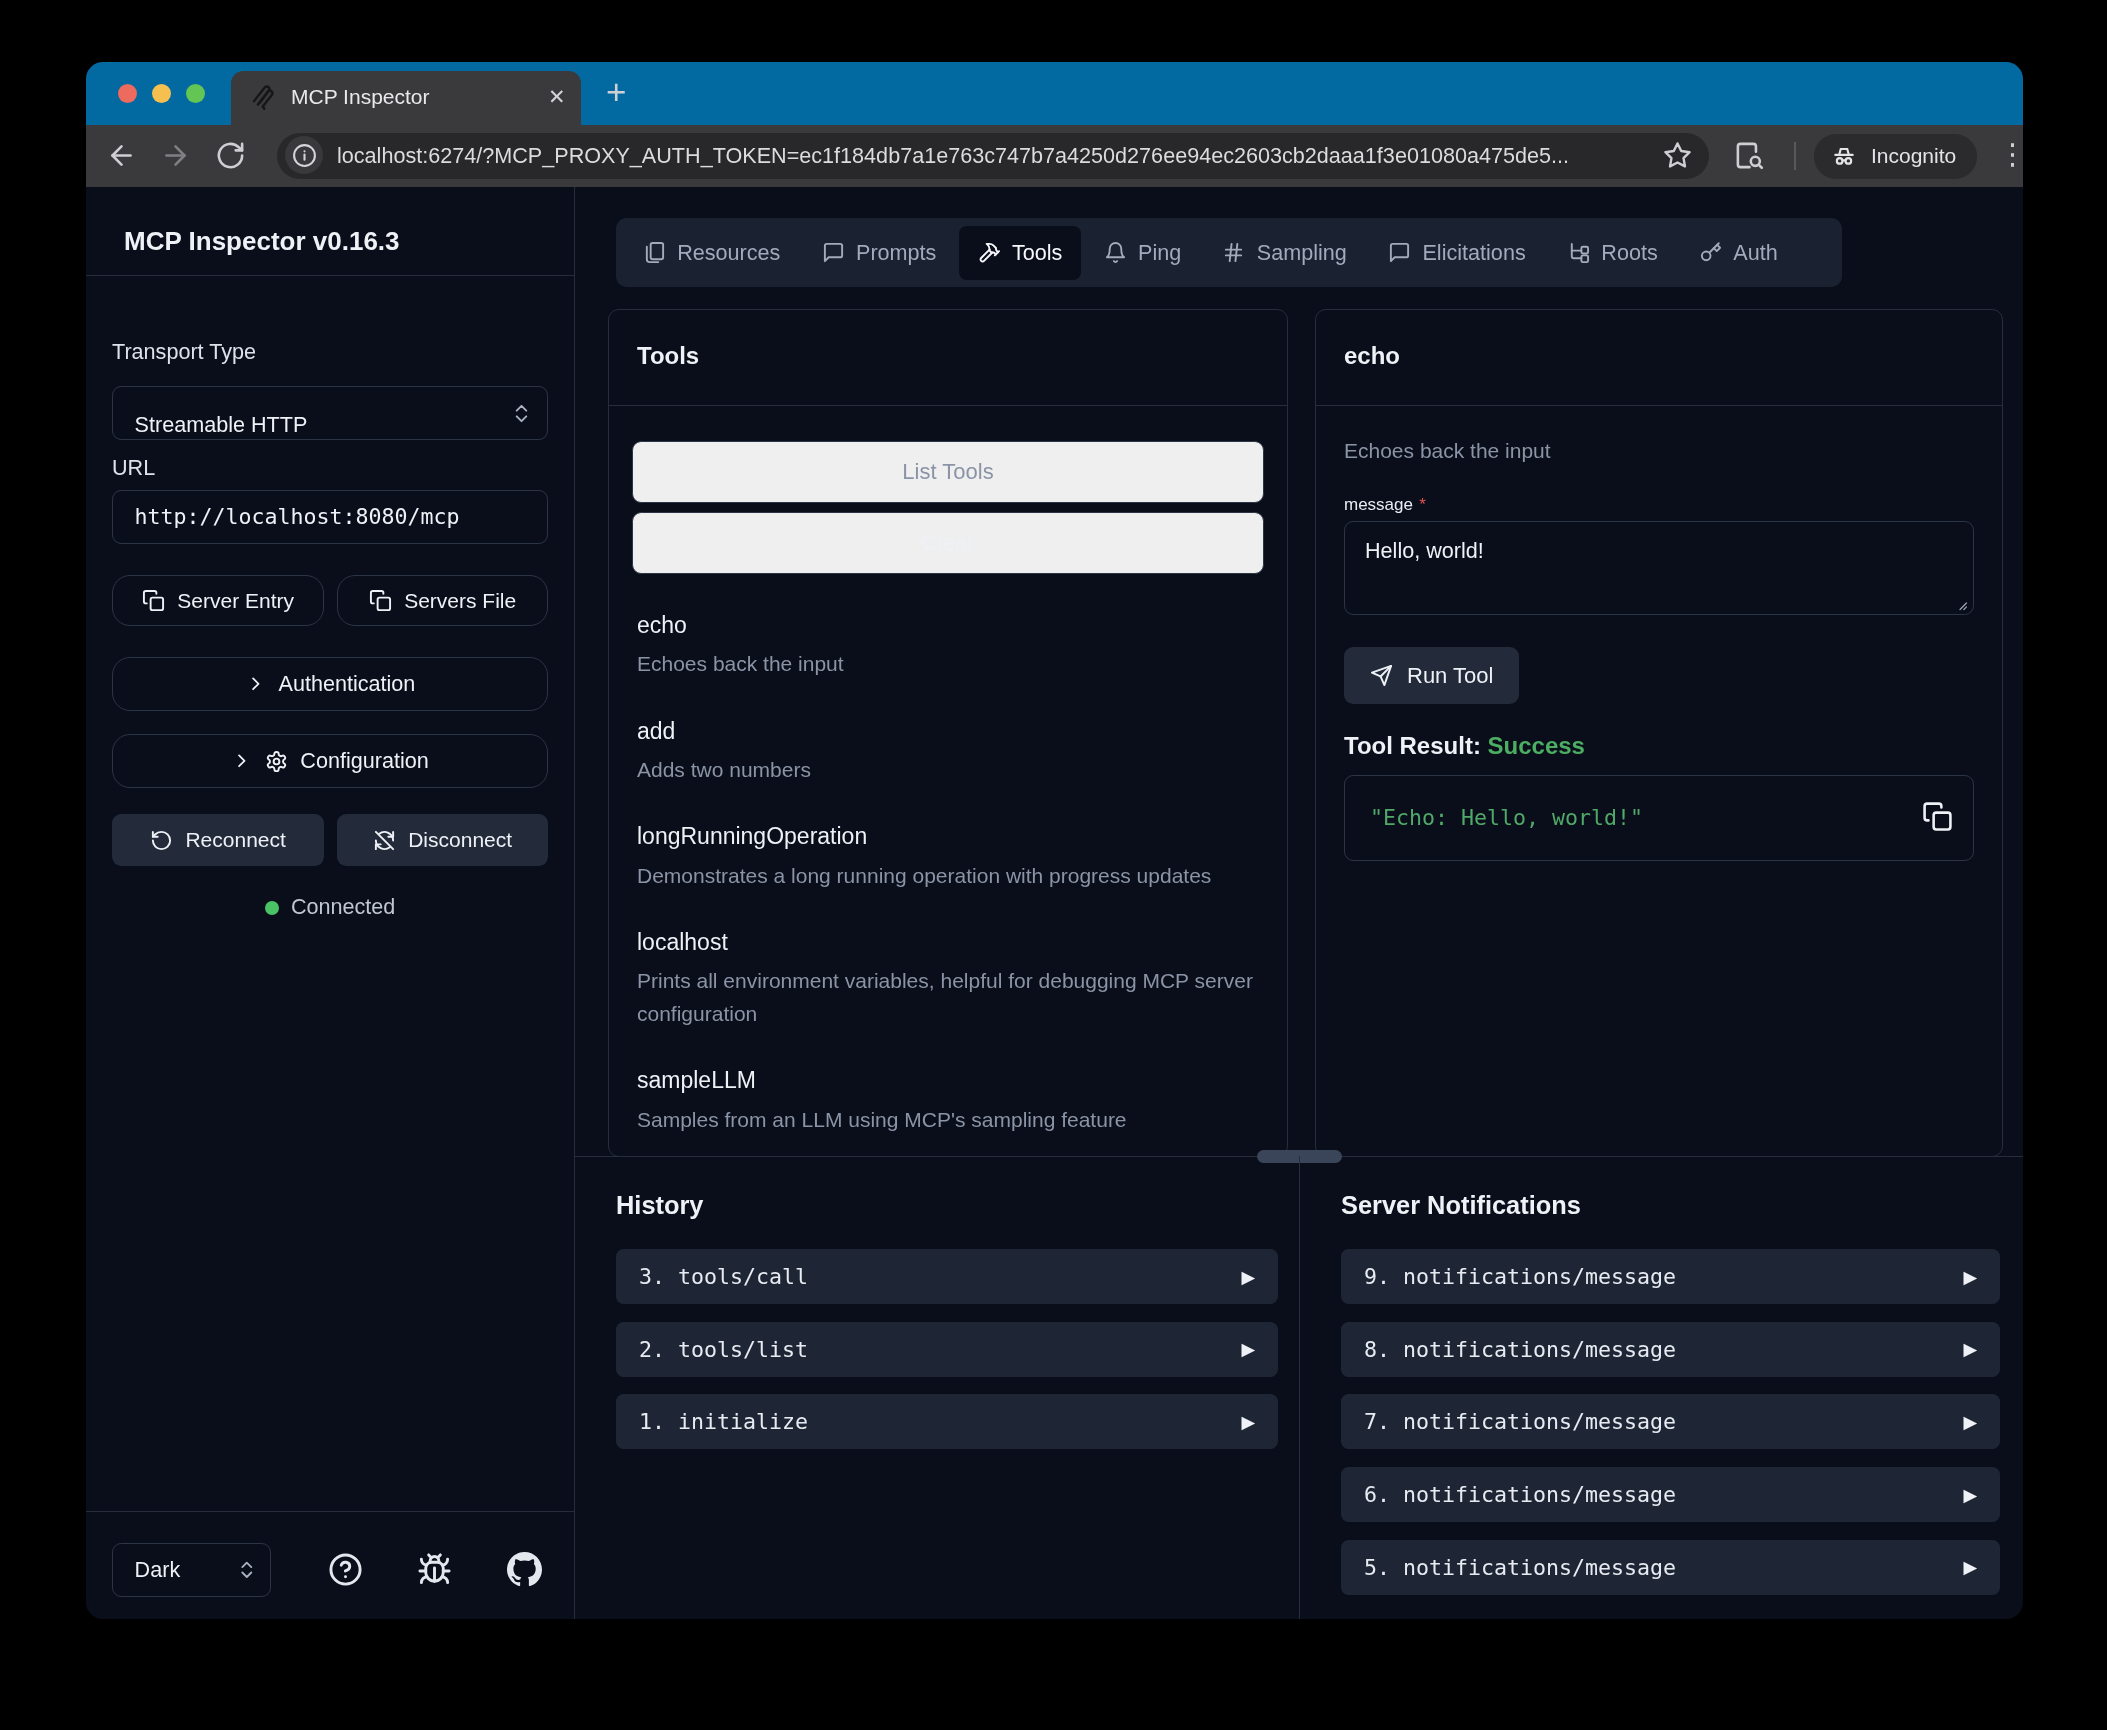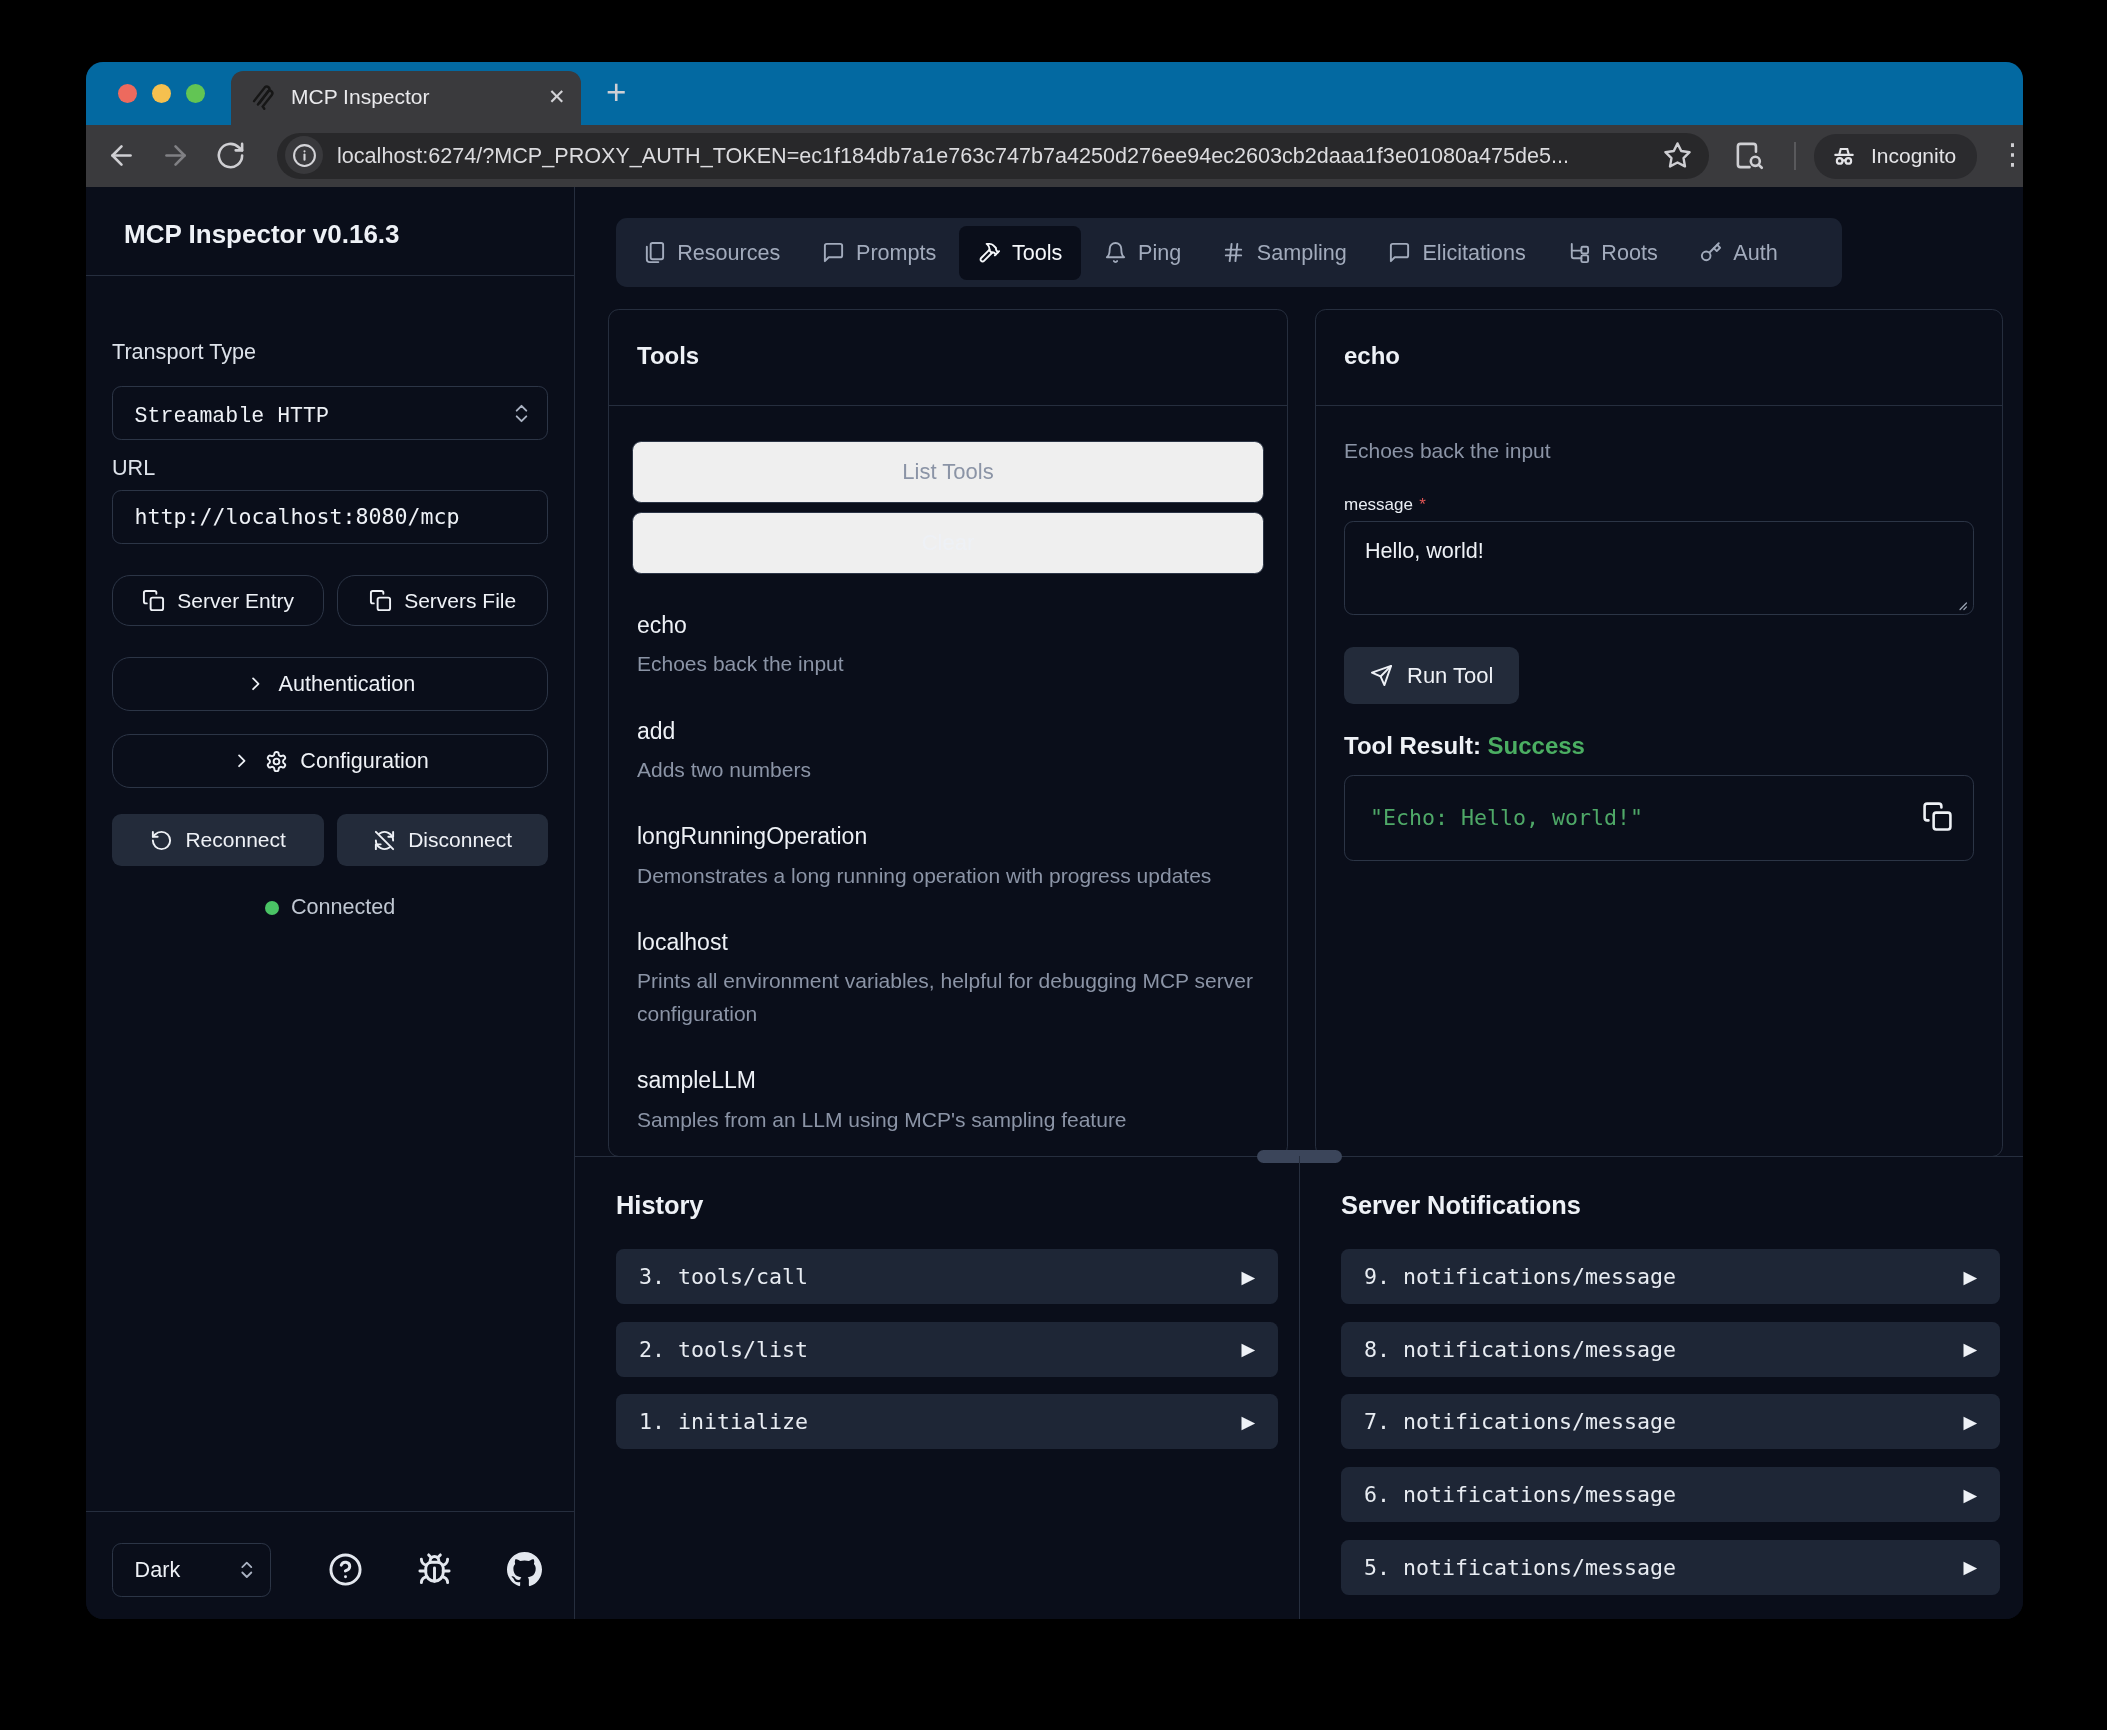--- a/index.html
+++ b/index.html
@@ -47,26 +47,26 @@
   .chip svg { position:absolute; left:17px; top:9.2px; }
   .chip span { position:absolute; left:57px; top:0; height:45px; line-height:43px; font-size:21px; }
   .menu-dots { position:absolute; left:1911px; top:0; height:62px; line-height:59px;
                font-size:29px; color:#cfcfd3; width:31px; text-align:center; }
 
   
   .app { position:absolute; left:0; top:125px; right:0; bottom:0; background:#0a0e1a; }
 
   .sidebar { position:absolute; left:0; top:0; width:489px; bottom:0; border-right:0.8px solid #262e3e; }
   .side-header { position:absolute; left:0; top:0; right:0; height:89px; border-bottom:0.8px solid #262e3e; }
-  .side-title { position:absolute; left:38px; top:4px; height:67px; line-height:86px;
+  .side-title { position:absolute; left:38px; top:11px; height:67px; line-height:86px;
                 font-size:26px; font-weight:700; color:#eef1f6;text-align:right; }
   .side-label { position:absolute; left:26px; font-size:21.6px; color:#dde2ea; }
   .sel, .tinput { position:absolute; left:26px; width:436px; height:54px;
                   border:0.8px solid #2c3546; border-radius:9.2px; background:transparent; color:#eef1f6; }
-  .sel .v { position:absolute; left:21.6px; top:4px; height:52px; line-height:51px; font-size:21.6px;font-family:Liberation Mono, monospace; }
+  .sel .v { position:absolute; left:21.6px; top:12px; height:52px; line-height:51px; font-size:21.6px; }
   .sel .ud { position:absolute; right:14px; top:14.6px; width:23px; height:23px; color:#aab2c2; }
   .tinput { line-height:52px; padding:0 21.6px; font-size:21.6px; color:#eef1f6; }
   .obtn { position:absolute; border:0.8px solid #2c3546; border-radius:18px; color:#eef1f6;
           display:flex; align-items:center; justify-content:center; gap:12.3px; font-size:21px;
           background:transparent; }
   .fbtn { position:absolute; border:none; border-radius:9.2px; color:#eef1f6; background:#232b3a;
           display:flex; align-items:center; justify-content:center; gap:12.3px; font-size:21px; }
   .conn { position:absolute; left:0; right:0; top:707px; text-align:center; font-size:21.6px; color:#c0c7d2; }
   .conn .dot { display:inline-block; width:14px; height:14px; border-radius:50%;
                background:#4ac365; margin-right:12.3px; vertical-align:-0.8px; }

